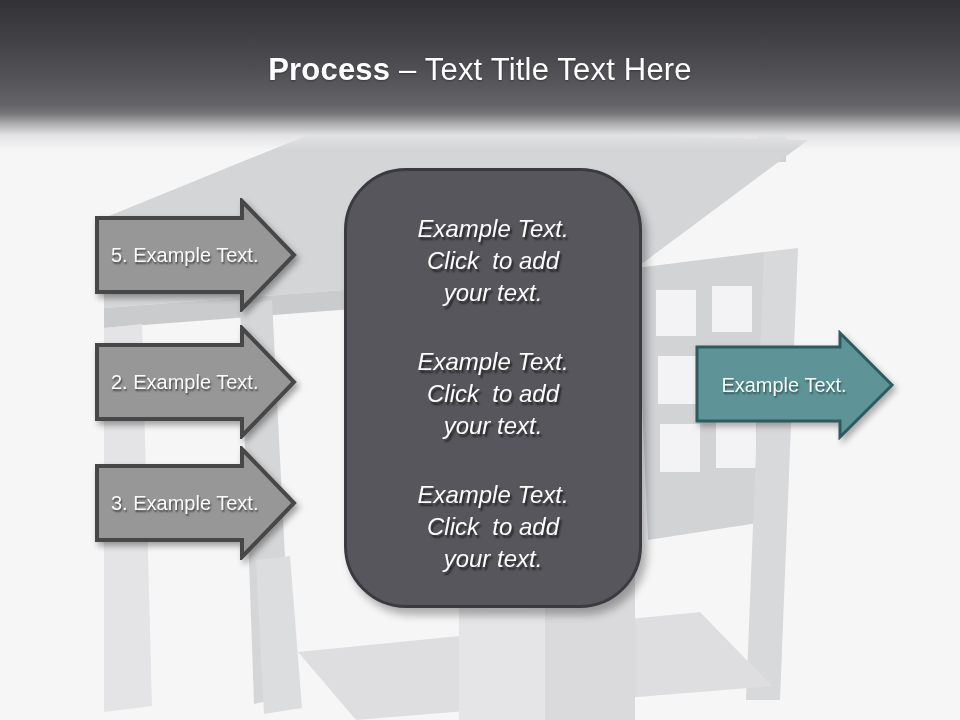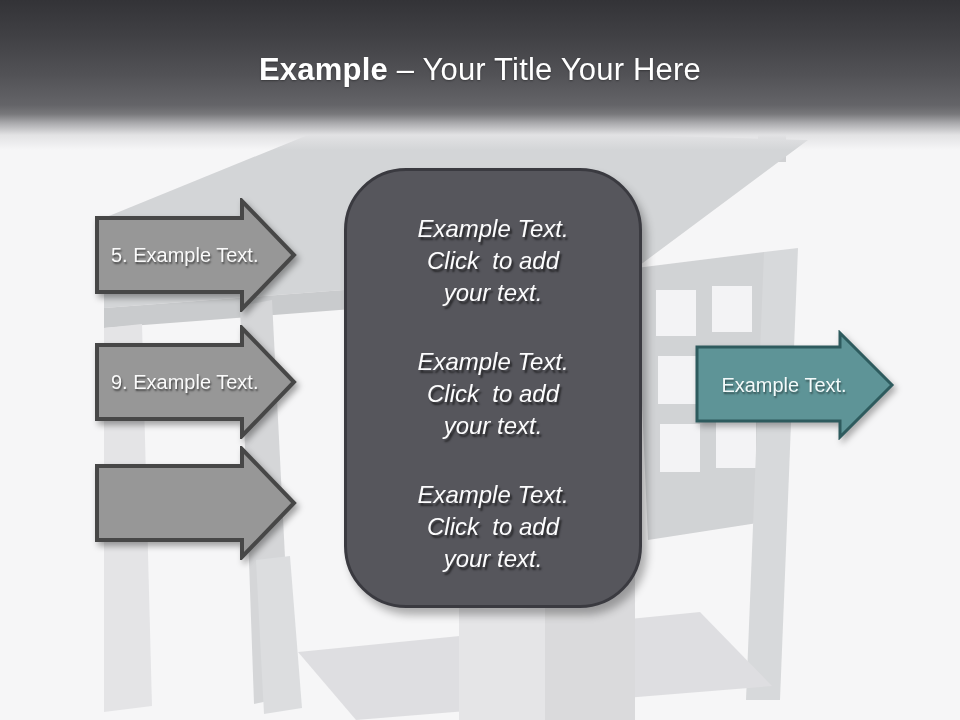--- a/index.html
+++ b/index.html
@@ -93,42 +93,43 @@
     <rect x="459" y="600" width="86" height="120" fill="#d6d6d9"></rect>
     <ellipse cx="502" cy="600" rx="43" ry="10" fill="#dfdfe2"></ellipse>
 
     <rect x="545" y="574" width="90" height="146" fill="#bfbfc3"></rect>
 
     <polygon points="256,560 290,556 302,708 264,714" fill="#c3c6c9"></polygon>
   </svg>
 
   <div class="title-bar"></div>
   <div class="slide-title">
-    <span class="title-emphasis">Example</span>
-    <span class="title-rest">– Your Title Your Here</span>
+    <span class="title-emphasis">Process</span>
+    <span class="title-rest">– Text Title Text Here</span>
   </div>
 
   <div class="step-arrow" style="top:198px">
     <svg width="202" height="114" viewBox="0 0 202 114">
       <polygon points="2,20 147,20 147,3 199,57 147,111 147,94 2,94" fill="#979797" stroke="#474747" stroke-width="4" stroke-linejoin="miter"></polygon>
     </svg>
     <div class="arrow-label">5. Example Text.</div>
   </div>
 
   <div class="step-arrow" style="top:325px">
     <svg width="202" height="114" viewBox="0 0 202 114">
       <polygon points="2,20 147,20 147,3 199,57 147,111 147,94 2,94" fill="#979797" stroke="#474747" stroke-width="4" stroke-linejoin="miter"></polygon>
     </svg>
-    <div class="arrow-label">9. Example Text.</div>
+    <div class="arrow-label">2. Example Text.</div>
   </div>
 
   <div class="step-arrow" style="top:446px">
     <svg width="202" height="114" viewBox="0 0 202 114">
       <polygon points="2,20 147,20 147,3 199,57 147,111 147,94 2,94" fill="#979797" stroke="#474747" stroke-width="4" stroke-linejoin="miter"></polygon>
     </svg>
+    <div class="arrow-label">3. Example Text.</div>
   </div>
 
   <div class="text-box">
     <div class="box-paragraph">
       <div class="box-line">Example Text.</div>
       <div class="box-line">Click  to add</div>
       <div class="box-line">your text.</div>
     </div>
     <div class="box-paragraph">
       <div class="box-line">Example Text.</div>

